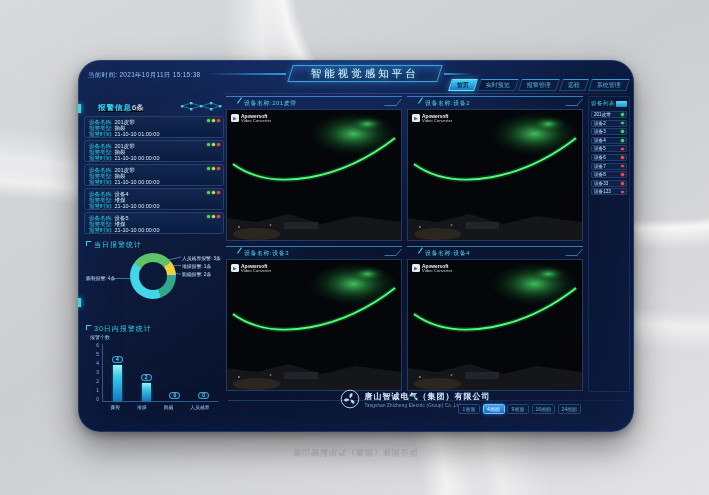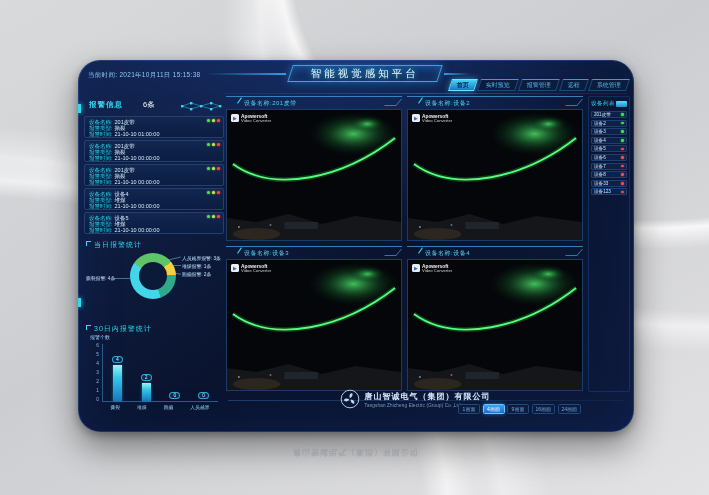--- a/index.html
+++ b/index.html
@@ -47,23 +47,23 @@
     height:12px; padding:0 6px; transform:skewX(-18deg);
     background:#0c1c3e; border:1px solid #1d4a78; border-top-color:#2f9fe0;
     display:flex; align-items:center; cursor:pointer;
   }
   .nav-btn .nl{ transform:skewX(18deg); font-size:6px; color:#53b8e8; white-space:nowrap; }
   .nav-btn[data-active="true"]{ background:linear-gradient(180deg,#45d4f5,#1578c8); border-color:#6fe4ff; box-shadow:0 0 6px rgba(60,200,250,.6); }
   .nav-btn[data-active="true"] .nl{ color:#05233d; font-weight:bold; }
 
   
   .sidebar{ position:absolute; left:6px; top:40px; width:140px; height:328px; }
-  .alarm-head{ position:relative; height:13px; display:flex; align-items:flex-start; padding-left:5px; }
+  .alarm-head{ position:relative; height:13px; display:flex; align-items:flex-end; padding-left:14px;text-decoration:underline; }
   .s-title{ font-size:7.5px; font-weight:bold; color:#2fd9f2; letter-spacing:1px; }
-  .alarm-count{ font-size:7.5px; color:#eef7ff; margin-left:20px; }
+  .alarm-count{ font-size:7.5px; color:#eef7ff; }
   .node-decor{ position:absolute; right:0; top:0; }
 
   .alarm-cards{ position:absolute; top:16px; left:0; width:140px; }
   .alarm-card{
     position:relative; height:22px; margin-bottom:2px; padding:2px 4px;
     background:linear-gradient(180deg,#12264f,#0c1c42); border:1px solid #22416f; border-radius:2px; cursor:pointer;
   }
   .al{ font-size:5.5px; line-height:6px; white-space:nowrap; }
   .al .lab{ color:#2ad4ee; }
   .al .val{ color:#d6ecff; margin-left:2px; }

